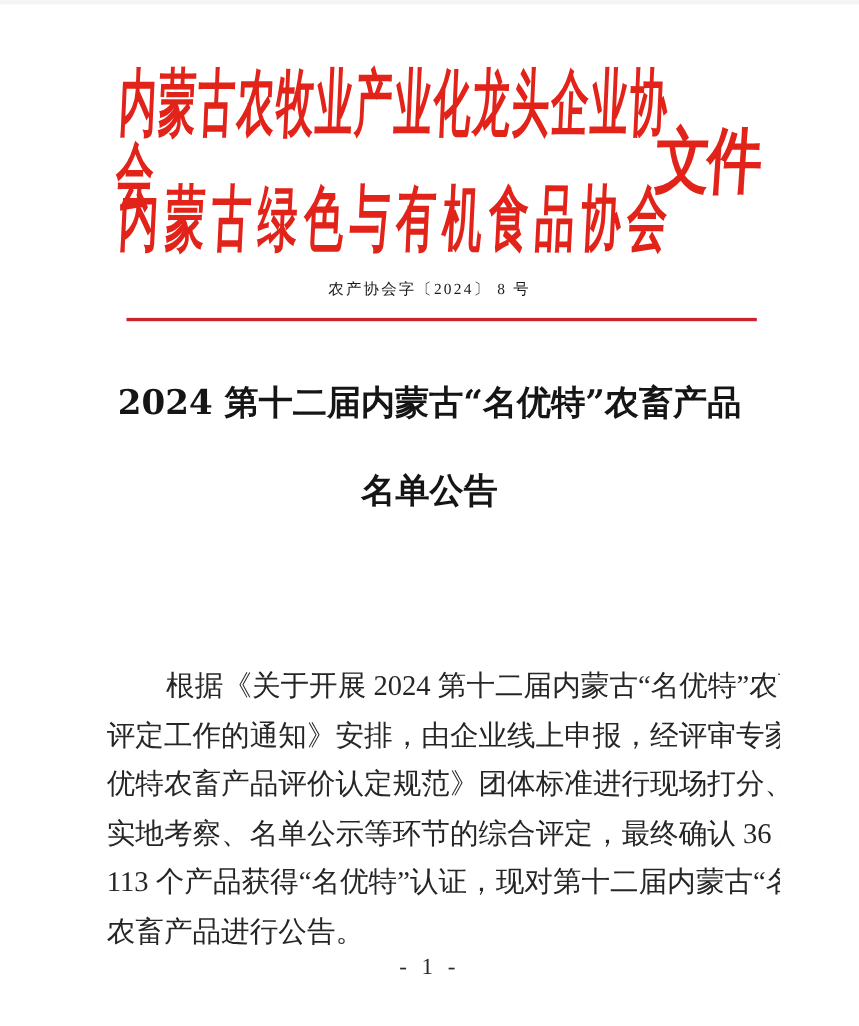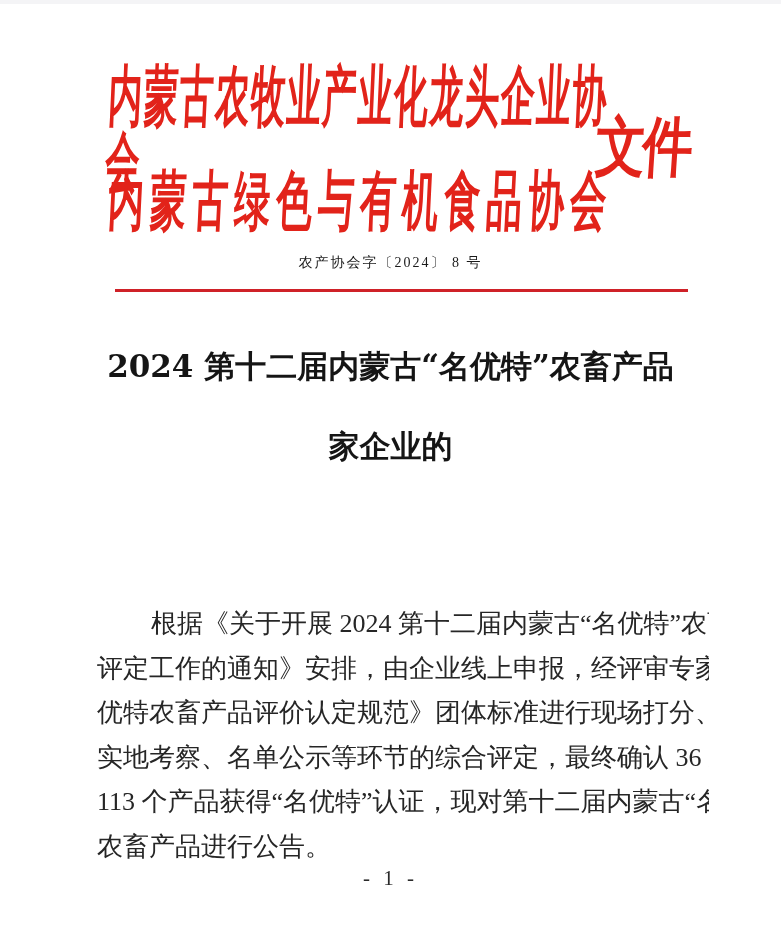--- a/index.html
+++ b/index.html
@@ -136,21 +136,21 @@
   <div class="doc-label">文件</div>
 
   <div class="org-line org-line-2">内蒙古绿色与有机食品协会</div>
 
   <div class="doc-number">农产协会字〔2024〕 8 号</div>
 
   <div class="red-divider"></div>
 
   <div class="title-line title-line-1">2024 第十二届内蒙古“名优特”农畜产品</div>
 
-  <div class="title-line title-line-2">家企业的</div>
+  <div class="title-line title-line-2">名单公告</div>
 
   <div class="body-block">
     <div class="body-line first">根据《关于开展 2024 第十二届内蒙古“名优特”农畜产品</div>
     <div class="body-line">评定工作的通知》安排，由企业线上申报，经评审专家依据《名</div>
     <div class="body-line">优特农畜产品评价认定规范》团体标准进行现场打分、资质审验、</div>
     <div class="body-line">实地考察、名单公示等环节的综合评定，最终确认 36 家企业的</div>
     <div class="body-line">113 个产品获得“名优特”认证，现对第十二届内蒙古“名优特”</div>
     <div class="body-line last">农畜产品进行公告。</div>
   </div>
 

